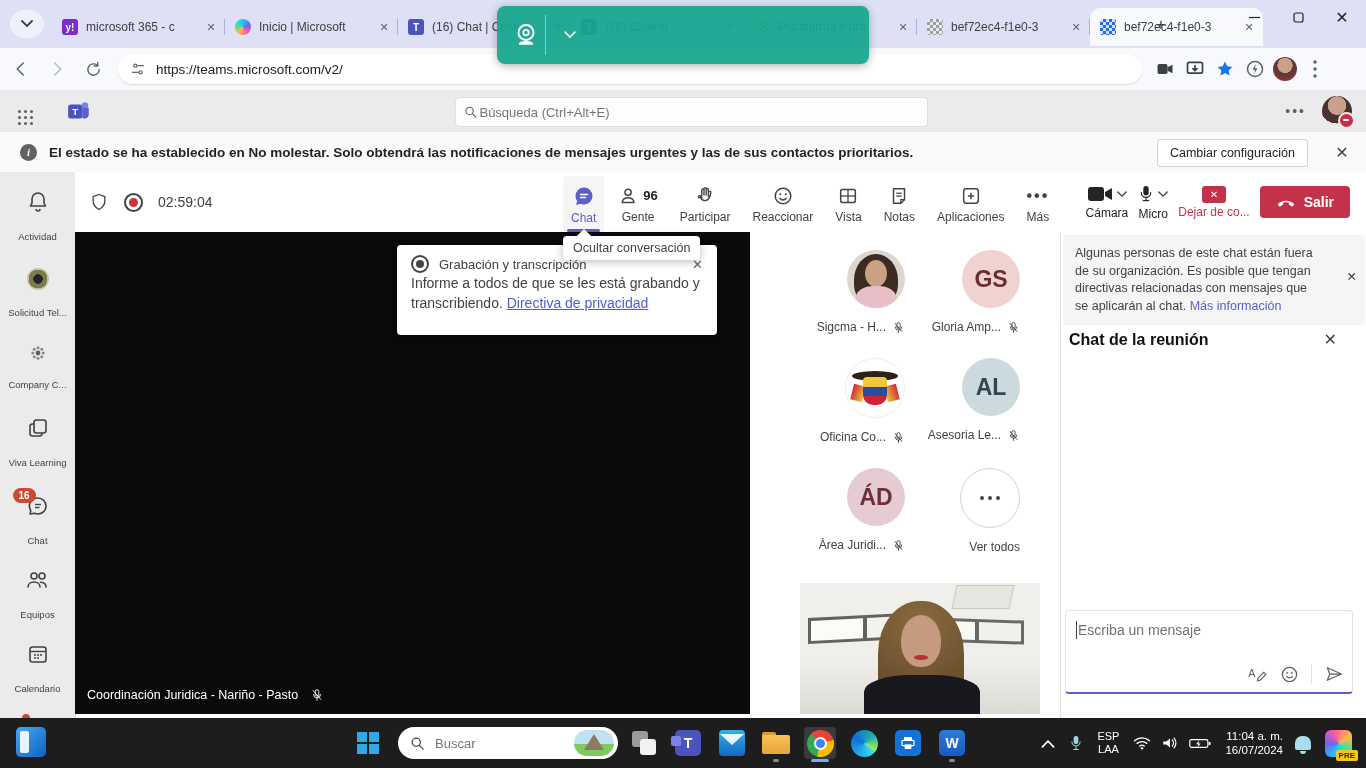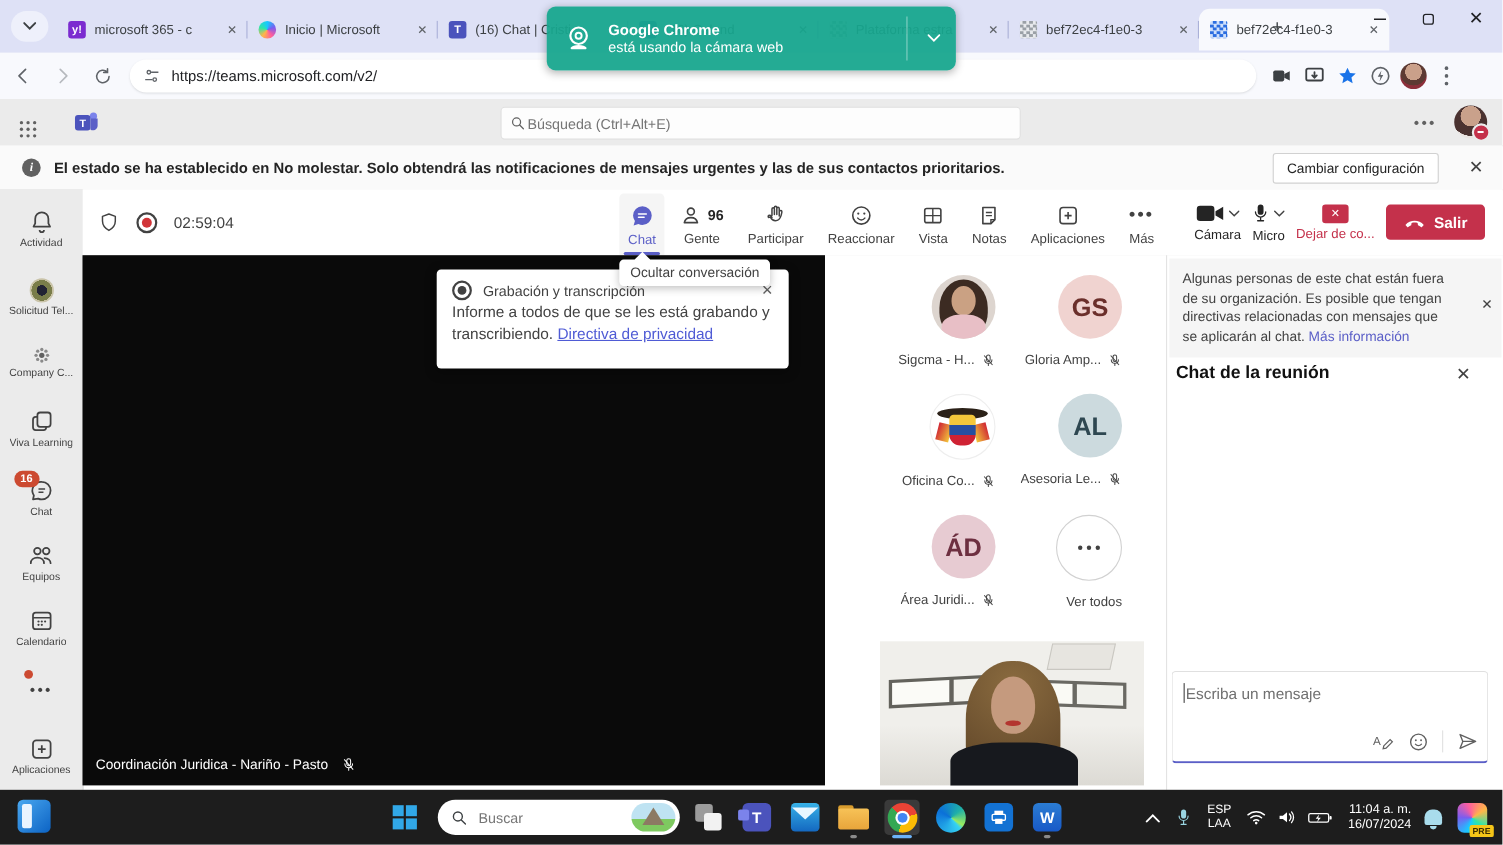--- a/index.html
+++ b/index.html
@@ -75,21 +75,21 @@
   .infoicon{width:17px;height:17px;border-radius:50%;background:#616161;color:#fff;font-size:11px;font-weight:bold;
             display:flex;align-items:center;justify-content:center;margin-left:20px;font-style:italic;font-family:"Liberation Serif",serif}
   .statustext{font-size:13.5px;color:#242424;margin-left:12px;font-weight:600}
   .cfgbtn{position:absolute;right:58px;top:7px;height:26px;padding:0 12px;background:#fff;border:1px solid #d1d1d1;
           border-radius:3px;font-size:12.5px;color:#242424;display:flex;align-items:center}
   .bannerclose{position:absolute;right:12px;top:8px;width:24px;height:24px;display:flex;align-items:center;justify-content:center;color:#424242}
 
   
   .sidebar{left:0;top:172px;width:75px;height:546px;background:#ebebeb;border-right:1px solid #dcdcdc}
   .sbitem{width:75px;display:flex;flex-direction:column;align-items:center;color:#424242;position:relative}
-  .sblabel{font-size:9.5px;margin-top:2px;max-width:70px;white-space:nowrap;overflow:hidden;color:#424242}
+  .sblabel{font-size:9.5px;margin-top:17px;max-width:70px;white-space:nowrap;overflow:hidden;color:#424242}
   .sbbadge{position:absolute;top:-6px;right:14px;min-width:17px;height:15px;border-radius:8px;background:#cc4a31;
            color:#fff;font-size:10px;display:flex;align-items:center;justify-content:center;padding:0 3px;font-weight:bold}
   .reddot{width:8px;height:8px;border-radius:50%;background:#cc4a31;position:absolute;top:-10px;right:18px}
   .emblem-sm{width:22px;height:22px;border-radius:50%;background:radial-gradient(circle,#223 0 30%,#7a7d4a 31% 60%,#c9c3a8 61%)}
 
   
   .mtoolbar{left:75px;top:172px;width:1291px;height:60px;background:#fff;border-bottom:1px solid #e5e5e5}
   .mleft{position:absolute;left:14px;top:0;height:60px;display:flex;align-items:center;gap:15px}
   .recdot{width:15px;height:15px;border-radius:50%;border:2px solid #424242;display:flex;align-items:center;justify-content:center}
   .recdot i{width:9px;height:9px;border-radius:50%;background:#d13438;display:block}
@@ -300,24 +300,20 @@
     </div>
     <div class="winbtn">✕</div>
   </div>
 
   <div class="abs camnotif">
     <svg width="30" height="30" viewBox="0 0 24 24" style="margin-left:14px">
       <circle cx="12" cy="10" r="6" fill="none" stroke="#fff" stroke-width="1.6"></circle>
       <circle cx="12" cy="10" r="2.2" fill="none" stroke="#fff" stroke-width="1.4"></circle>
       <path d="M7 19c1.5-2 8.5-2 10 0z" fill="none" stroke="#fff" stroke-width="1.6" stroke-linejoin="round"></path>
     </svg>
-    <div class="txt">
-      <div class="t1">Google Chrome</div>
-      <div class="t2">está usando la cámara web</div>
-    </div>
     <div class="div"></div>
     <div class="chev">
       <svg width="12" height="8" viewBox="0 0 12 8">
           <path d="M1 1l5 5 5-5" fill="none" stroke="#fff" stroke-width="1.6" stroke-linecap="round"></path>
         </svg>
     </div>
   </div>
 </div>
 
 <div class="abs chrometoolbar">

